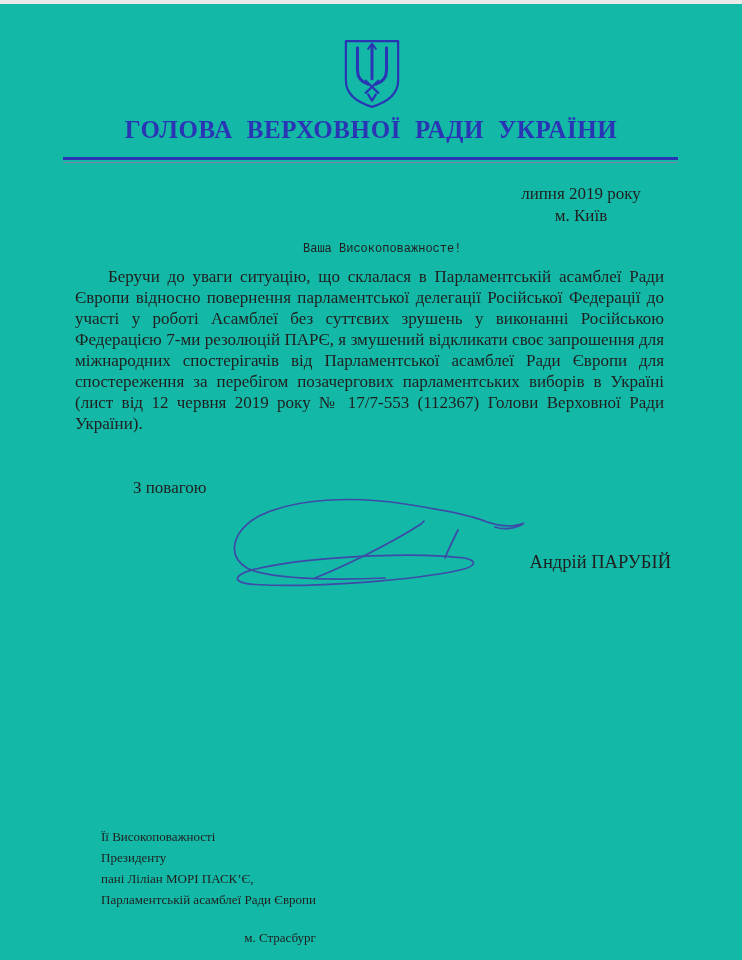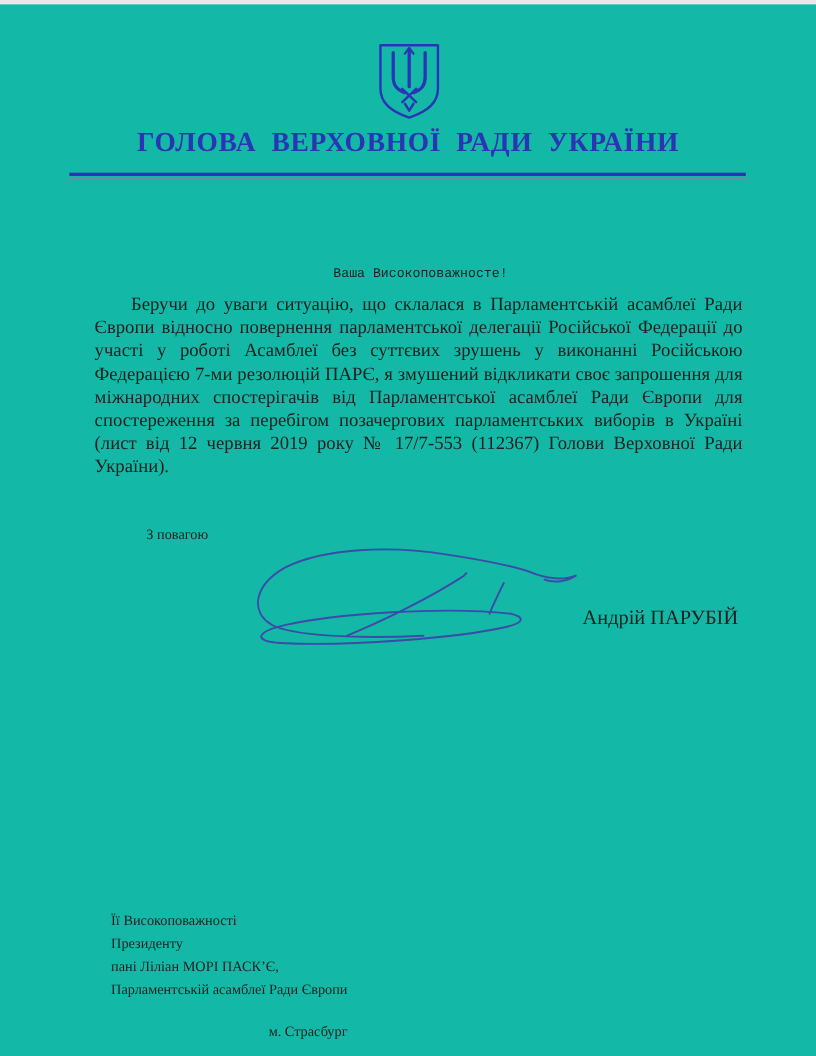--- a/index.html
+++ b/index.html
@@ -33,29 +33,29 @@
   .dateline{
     position:absolute;top:179px;left:505px;width:152px;
     text-align:center;font-size:17px;line-height:22px;
     white-space:nowrap;
   }
   .salutation{
     position:absolute;top:238px;left:303px;
     font-size:12px;white-space:nowrap;font-family:Liberation Mono, monospace;
   }
   .body-text{
-    position:absolute;top:262px;left:86px;width:589px;
+    position:absolute;top:262px;left:75px;width:589px;
     margin:0;
     font-size:17px;line-height:21px;
     text-align:justify;text-indent:33px;
     text-justify:inter-word;
   }
   .valediction{
     position:absolute;top:474px;left:133px;
-    font-size:13px;
+    font-size:17px;
     font-family:Liberation Serif, serif;
   }
   .signature{
     position:absolute;top:492px;left:225px;
     width:300px;height:95px;
     color:#3c4aa8;
   }
   .signer{
     position:absolute;top:548px;right:71px;
     font-size:18.5px;white-space:nowrap;text-align:right;
@@ -82,20 +82,24 @@
     <path d="M27,58 L31,64.5 L35,58" stroke-width="2.2"></path>
   </svg>
 
   <div class="title">ГОЛОВА ВЕРХОВНОЇ РАДИ УКРАЇНИ</div>
 
   <div class="divider">
     <div class="rule-thick"></div>
     <div class="rule-thin"></div>
   </div>
 
+  <div class="dateline">
+    <div>липня 2019 року</div>
+    <div>м. Київ</div>
+  </div>
 
   <div class="salutation">Ваша Високоповажносте!</div>
 
   <p class="body-text">Беручи до уваги ситуацію, що склалася в Парламентській асамблеї Ради Європи відносно повернення парламентської делегації Російської Федерації до участі у роботі Асамблеї без суттєвих зрушень у виконанні Російською Федерацією 7-ми резолюцій ПАРЄ, я змушений відкликати своє запрошення для міжнародних спостерігачів від Парламентської асамблеї Ради Європи для спостереження за перебігом позачергових парламентських виборів в Україні (лист від 12 червня 2019 року № 17/7-553 (112367) Голови Верховної Ради України).</p>
 
   <div class="valediction">З повагою</div>
 
   <svg class="signature" viewBox="0 0 300 95" fill="none" stroke="currentColor" stroke-width="1.7" stroke-linecap="round">
     <path d="M160,82 C100,85 40,82 22,72 C2,60 6,36 34,20 C70,2 130,0 180,8 C220,14 248,20 262,26 C276,31 290,31 299,27 C291,33 278,34 270,31"></path>
     <path d="M240,62 C180,55 80,62 35,72 C8,78 4,87 30,88.5 C90,92 190,84 235,74 C252,70 252,65 240,62"></path>

